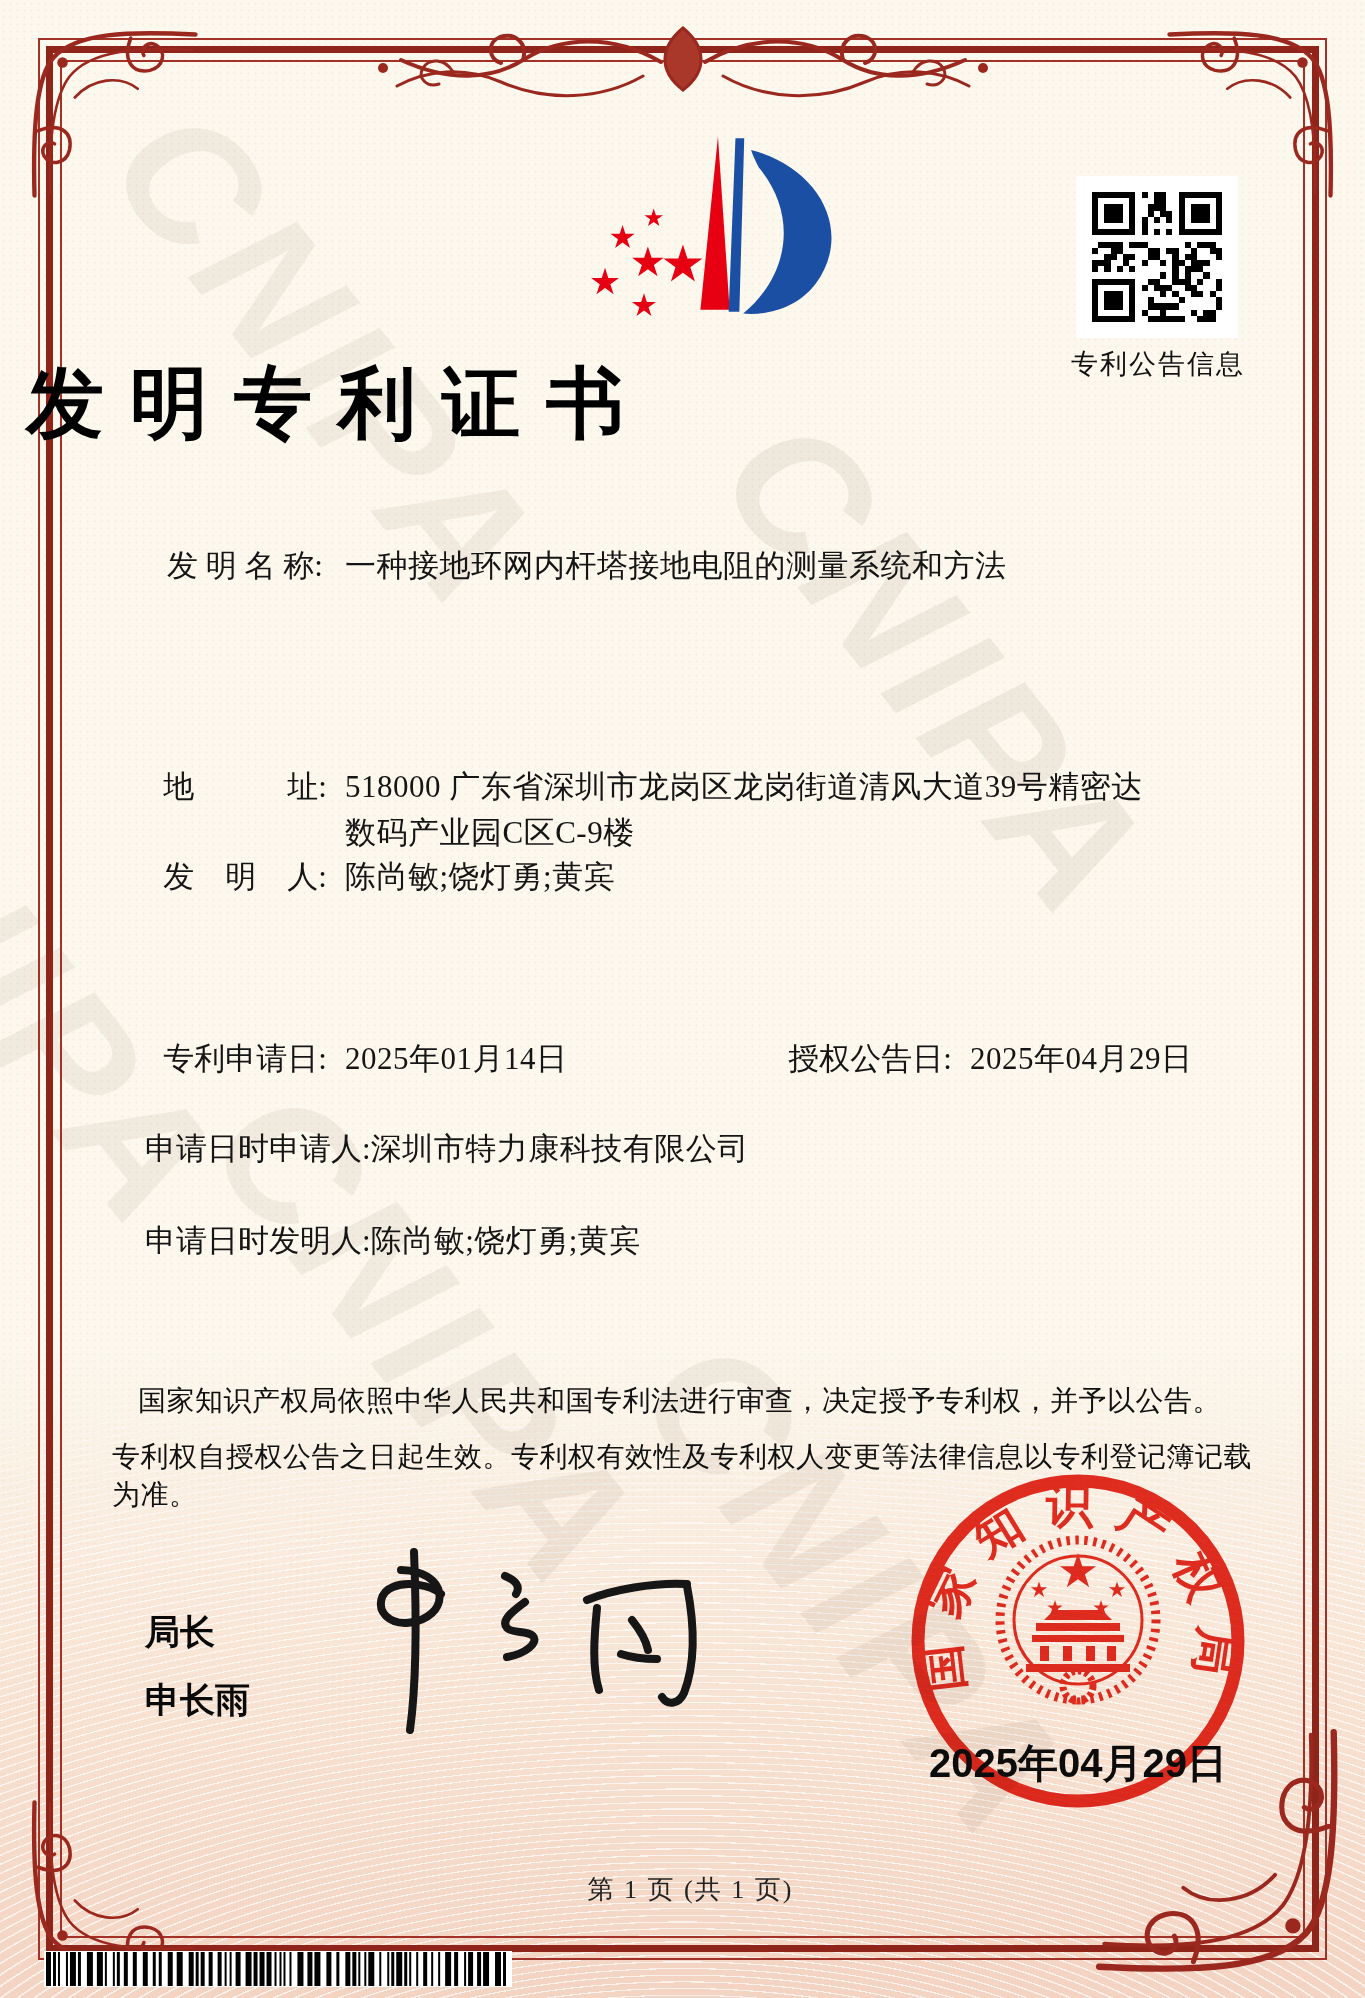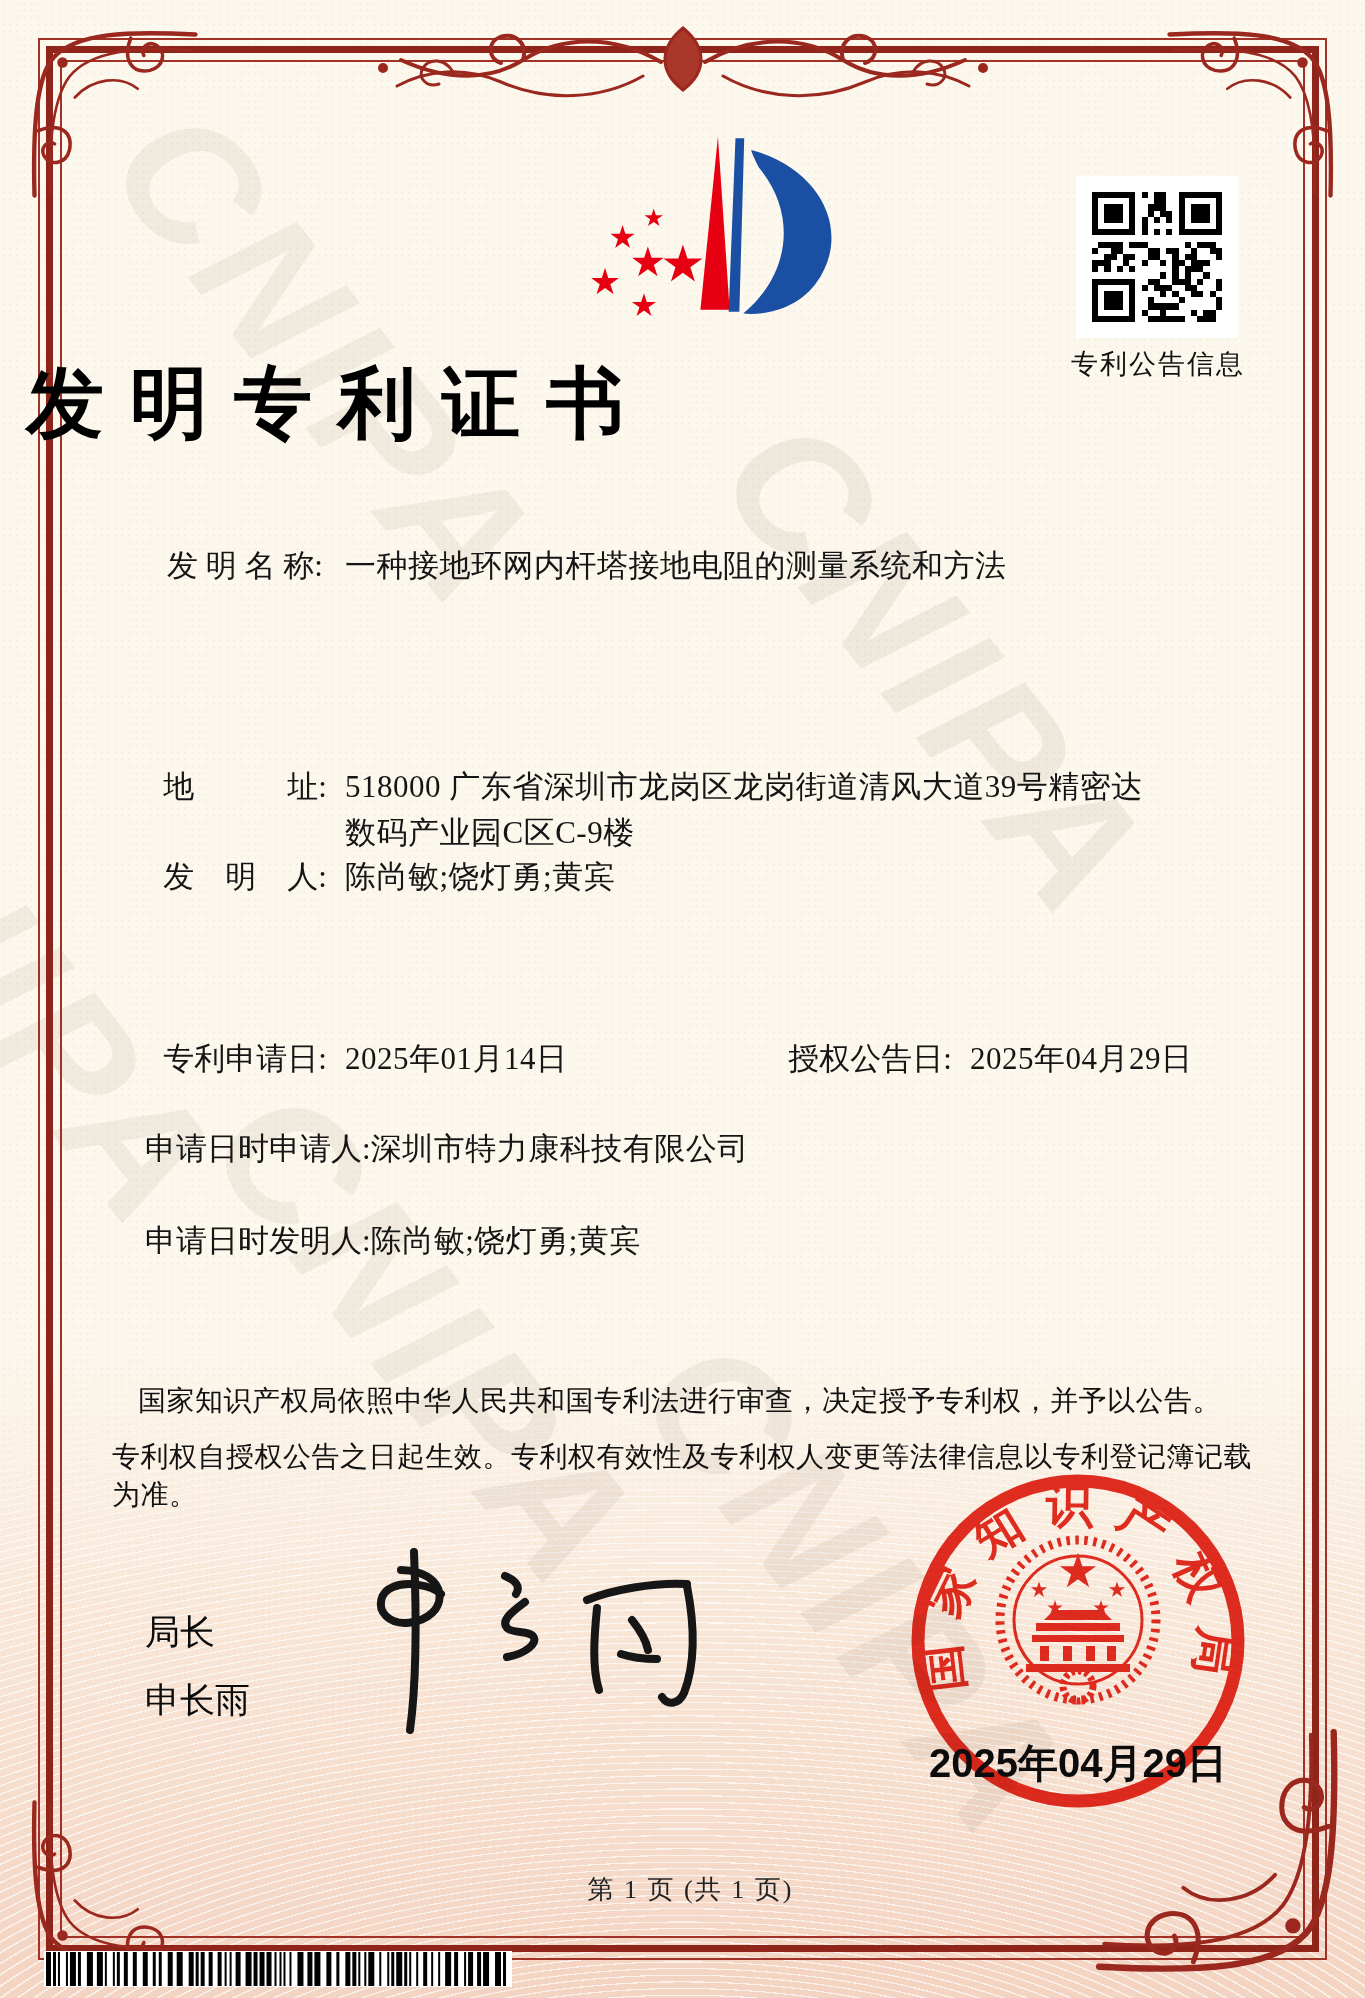--- a/index.html
+++ b/index.html
@@ -48,21 +48,21 @@
   .lbl{display:inline-block;min-width:200px;text-align:center;}
   .val{letter-spacing:.5px;}
   .p2{position:absolute;left:625px;top:0;}
   .r-name{top:545px;} .r-pat{top:663px;} .r-addr{top:766px;} .r-addr2{top:812px;left:345px;}
   .r-inv{top:856px;} .r-no{top:948px;} .r-date{top:1038px;} .r-app{top:1128px;} .r-inv2{top:1220px;}
   
   .stmt{position:absolute;z-index:4;left:112px;width:1148px;font-size:28px;color:#111;letter-spacing:.5px;}
   .st1{top:1382px;text-indent:26px;} .st2{top:1438px;}
   
   .juzhang{position:absolute;z-index:4;left:145px;top:1598px;font-family:"Liberation Sans","DejaVu Sans",sans-serif;
-           font-size:35px;font-weight:400;color:#0a0a0a;line-height:1.95;}
+           font-size:35px;font-weight:700;color:#0a0a0a;line-height:1.95;}
   .sig{position:absolute;z-index:4;left:335px;top:1540px;width:395px;height:205px;}
   
   .seal{position:absolute;z-index:5;left:905px;top:1468px;width:346px;height:346px;
         mix-blend-mode:multiply;opacity:.96;}
   .sealdate{position:absolute;z-index:6;left:905px;top:1736px;width:346px;text-align:center;
             font-family:"Liberation Sans","DejaVu Sans",sans-serif;font-size:40px;font-weight:600;color:#0c0c0c;}
   .footer{position:absolute;z-index:4;left:16px;right:0;top:1872px;text-align:center;font-size:26px;color:#222;letter-spacing:2px;}
   .bc{position:absolute;z-index:6;left:44px;top:1951px;width:468px;height:36px;background:#fff;padding:1px 2px;}
   .bc svg{width:100%;height:100%;display:block;}
 </style>

